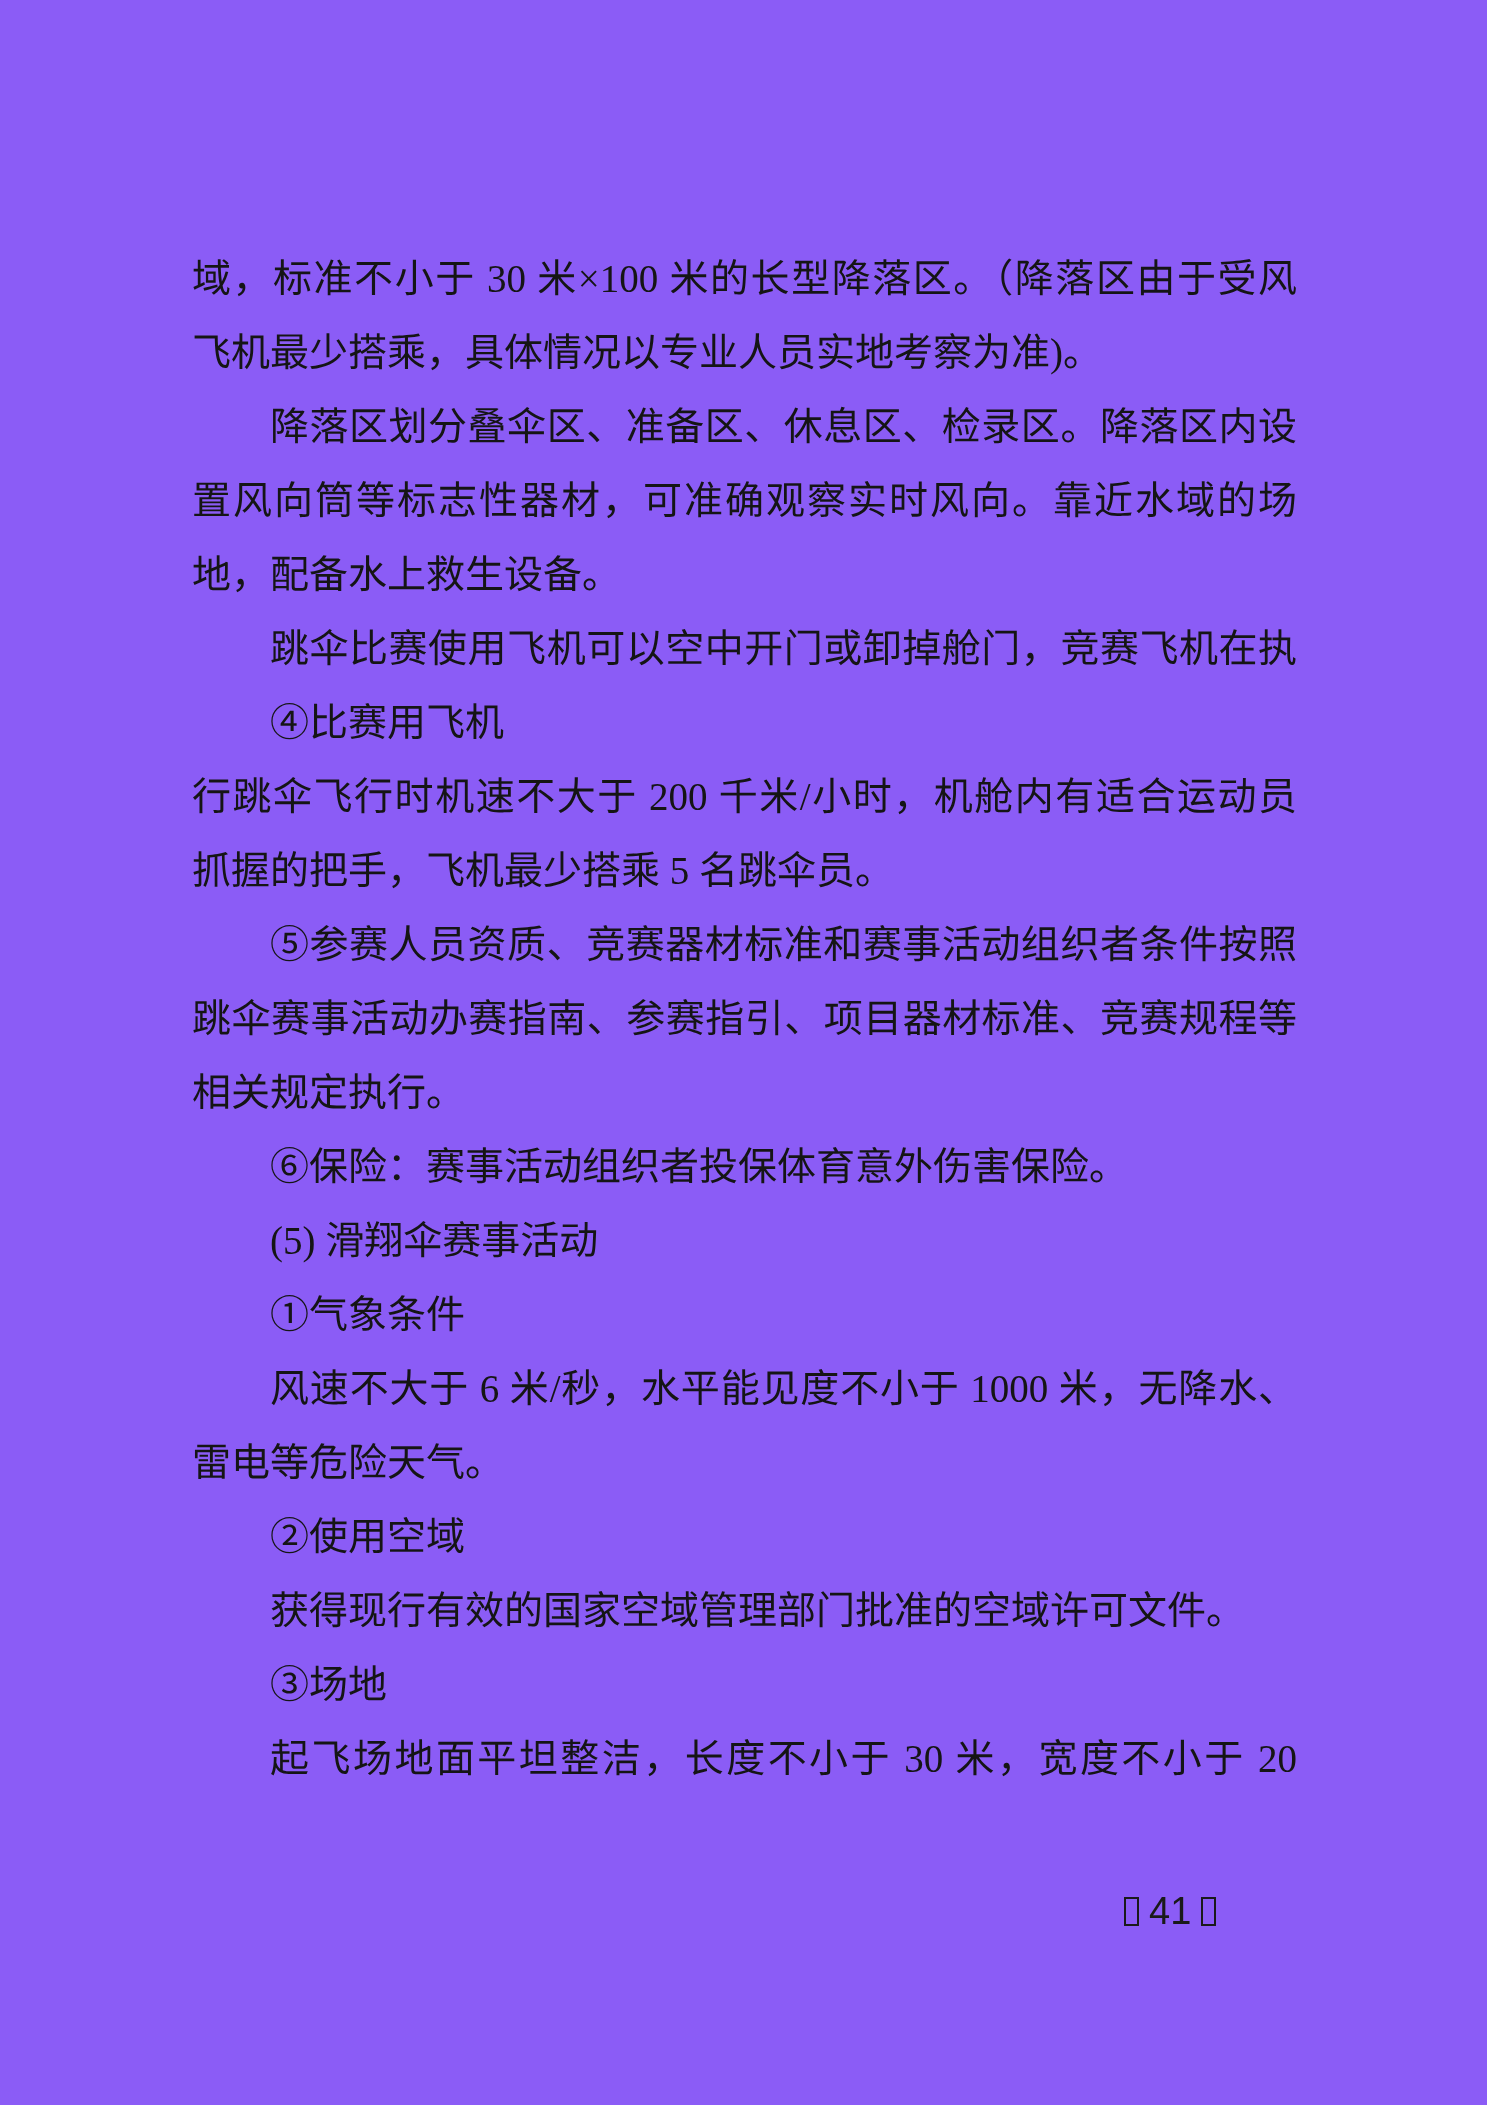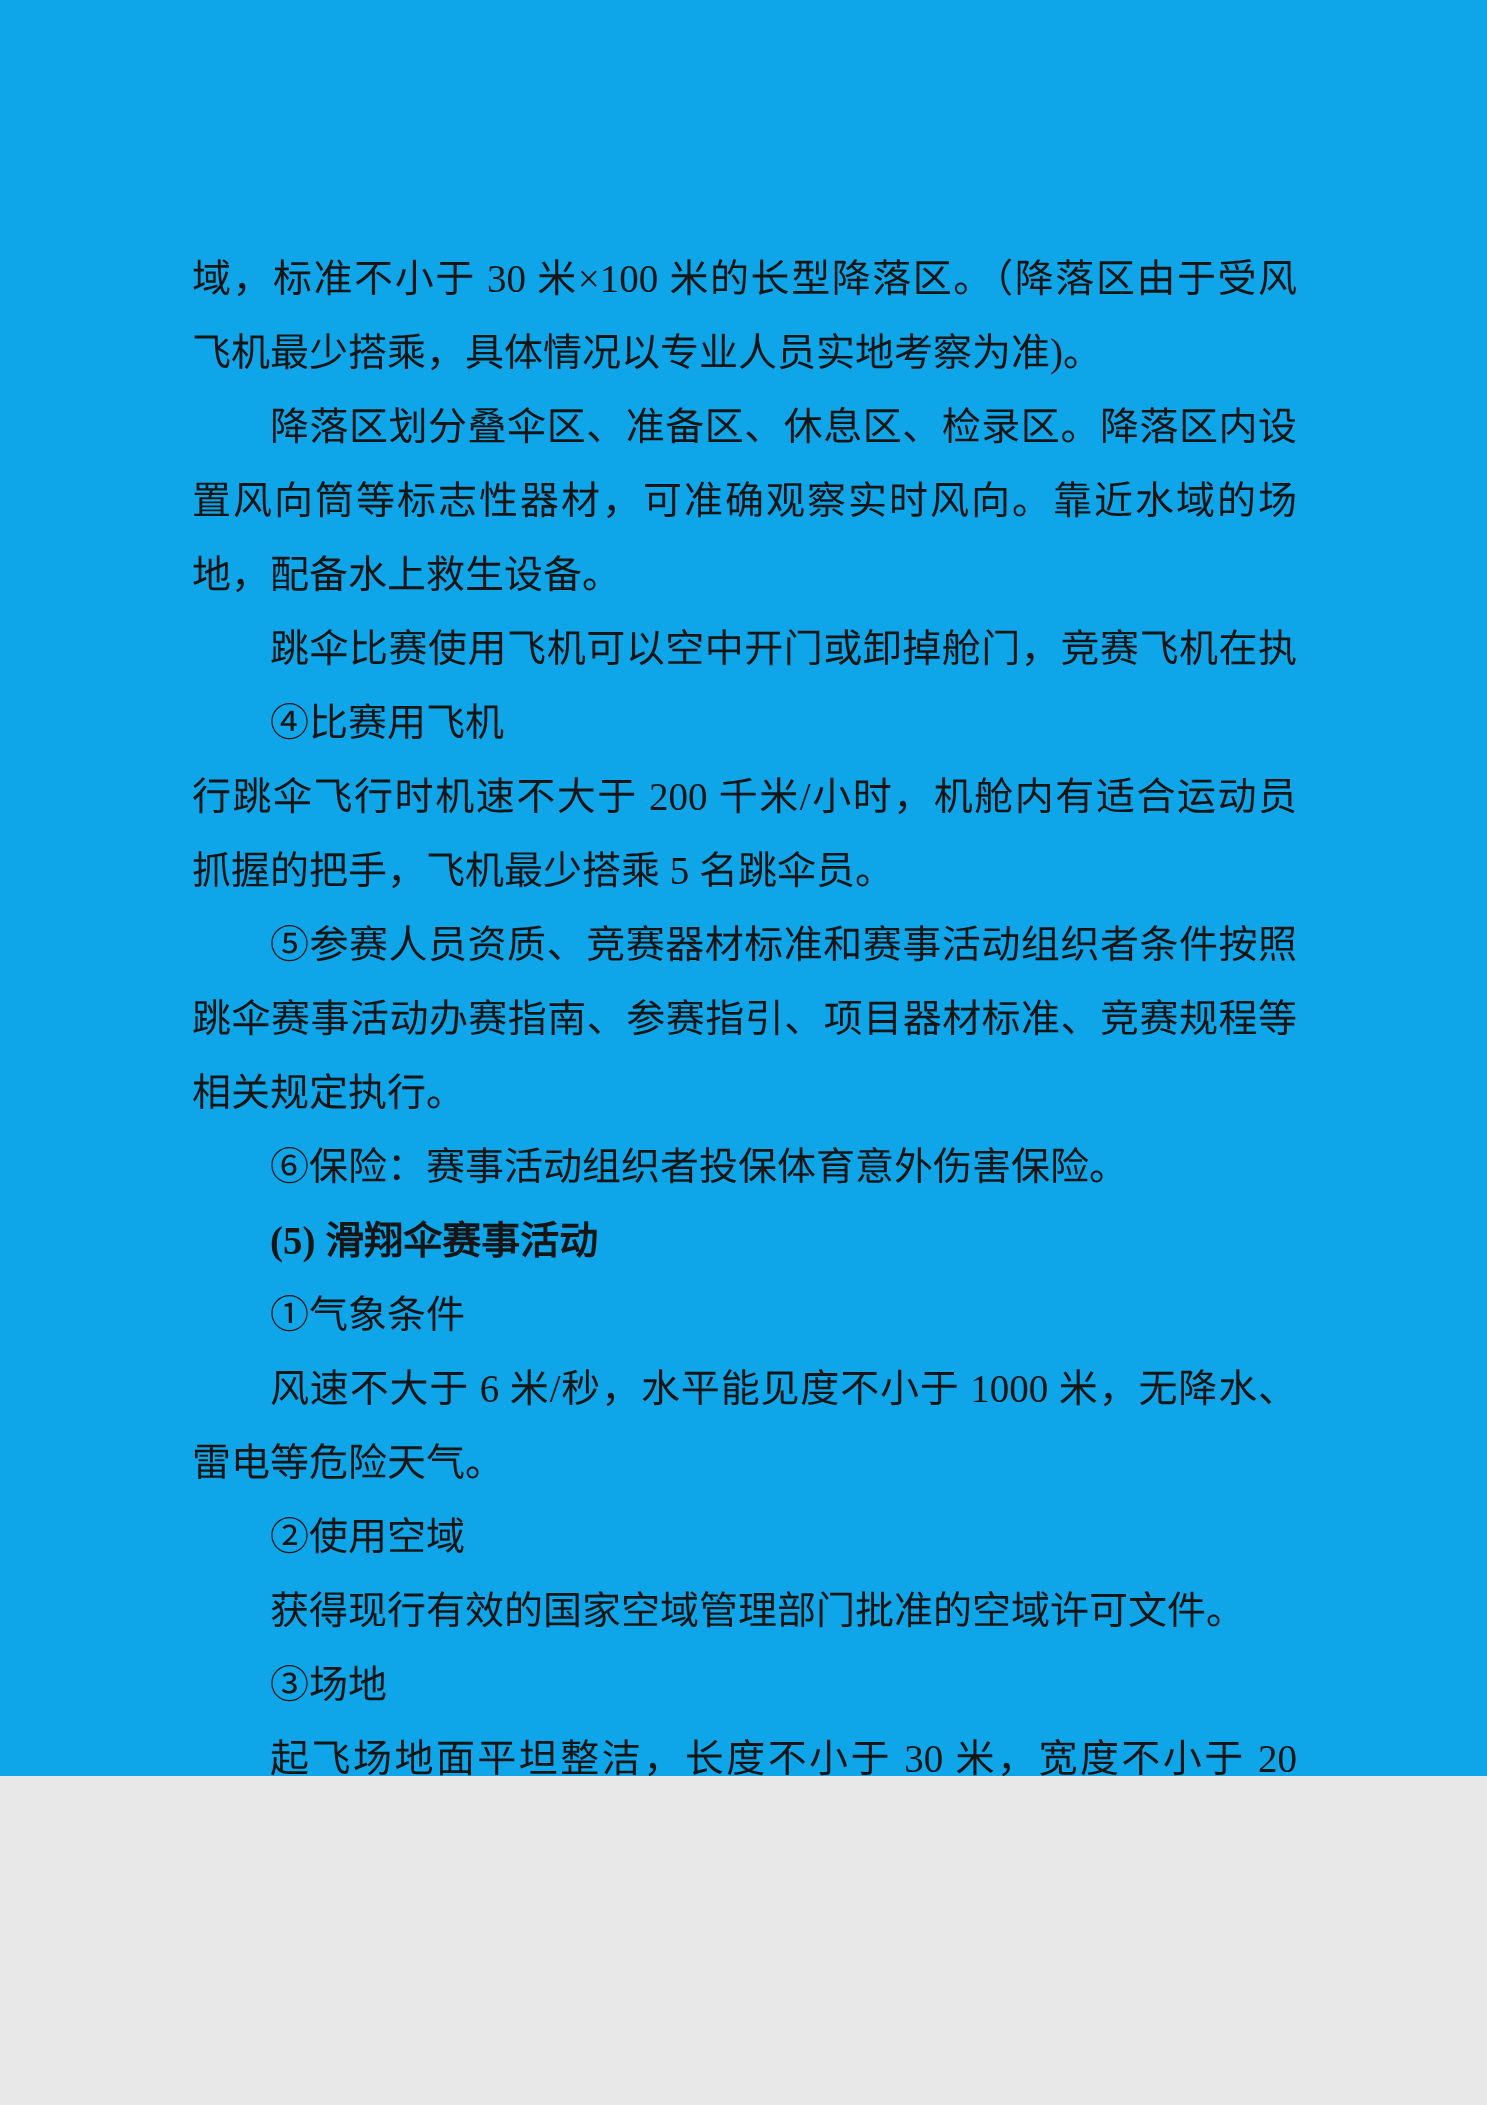--- a/index.html
+++ b/index.html
@@ -3,22 +3,22 @@
 <meta charset="utf-8">
 <style>
   html, body {
     margin: 0;
     padding: 0;
     background: #e8e8e8;
   }
   .page {
     position: relative;
     width: 1487px;
-    height: 1776px;
-    background: #0ea5e9;
+    height: 2105px;
+    background: #8b5cf6;
     overflow: hidden;
     font-family: "Liberation Serif", "DejaVu Serif", serif;
     color: #151515;
   }
   .textblock {
     position: absolute;
     left: 192px;
     top: 242px;
     width: 1105px;
   }
@@ -34,21 +34,21 @@
     text-align: left;
   }
   .line.full {
     text-align: justify;
     text-align-last: justify;
   }
   .line.indent {
     padding-left: 78px;
   }
   .line.heading {
-    font-weight: 700;
+    font-weight: 400;
   }
   .footer {
     position: absolute;
     left: 1124px;
     top: 1893px;
     height: 36px;
     display: flex;
     align-items: center;
     gap: 10px;
   }

